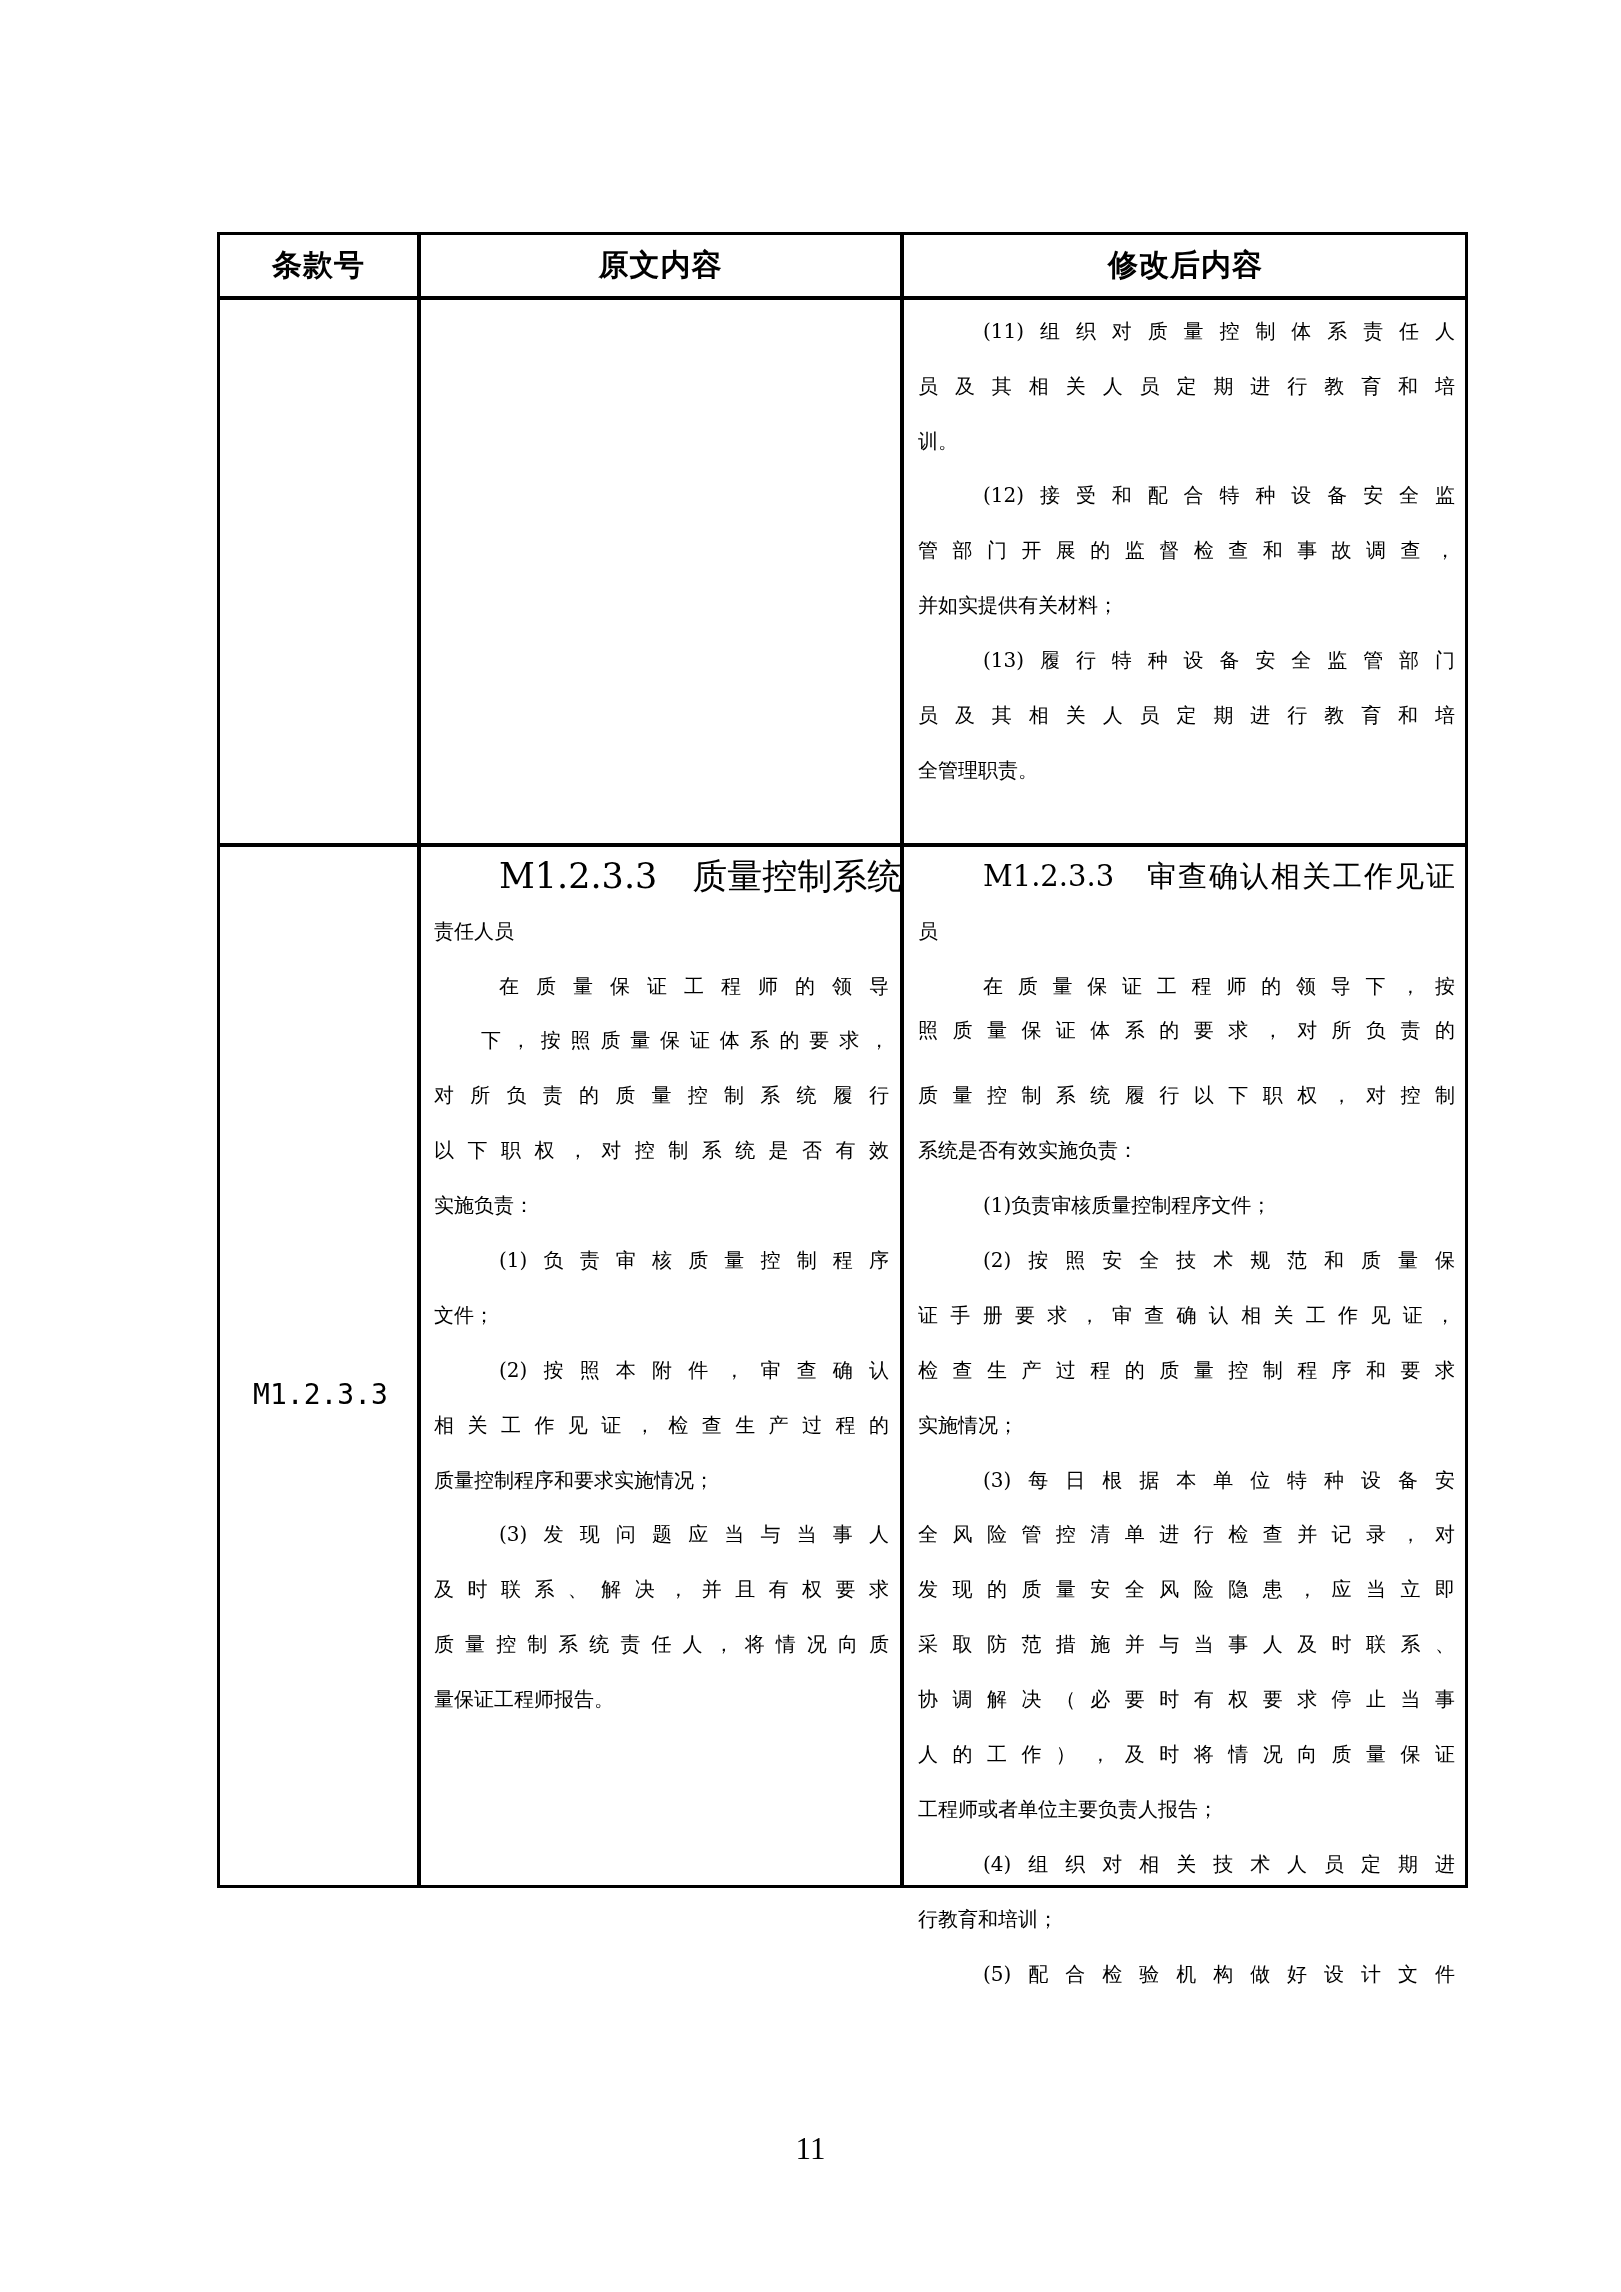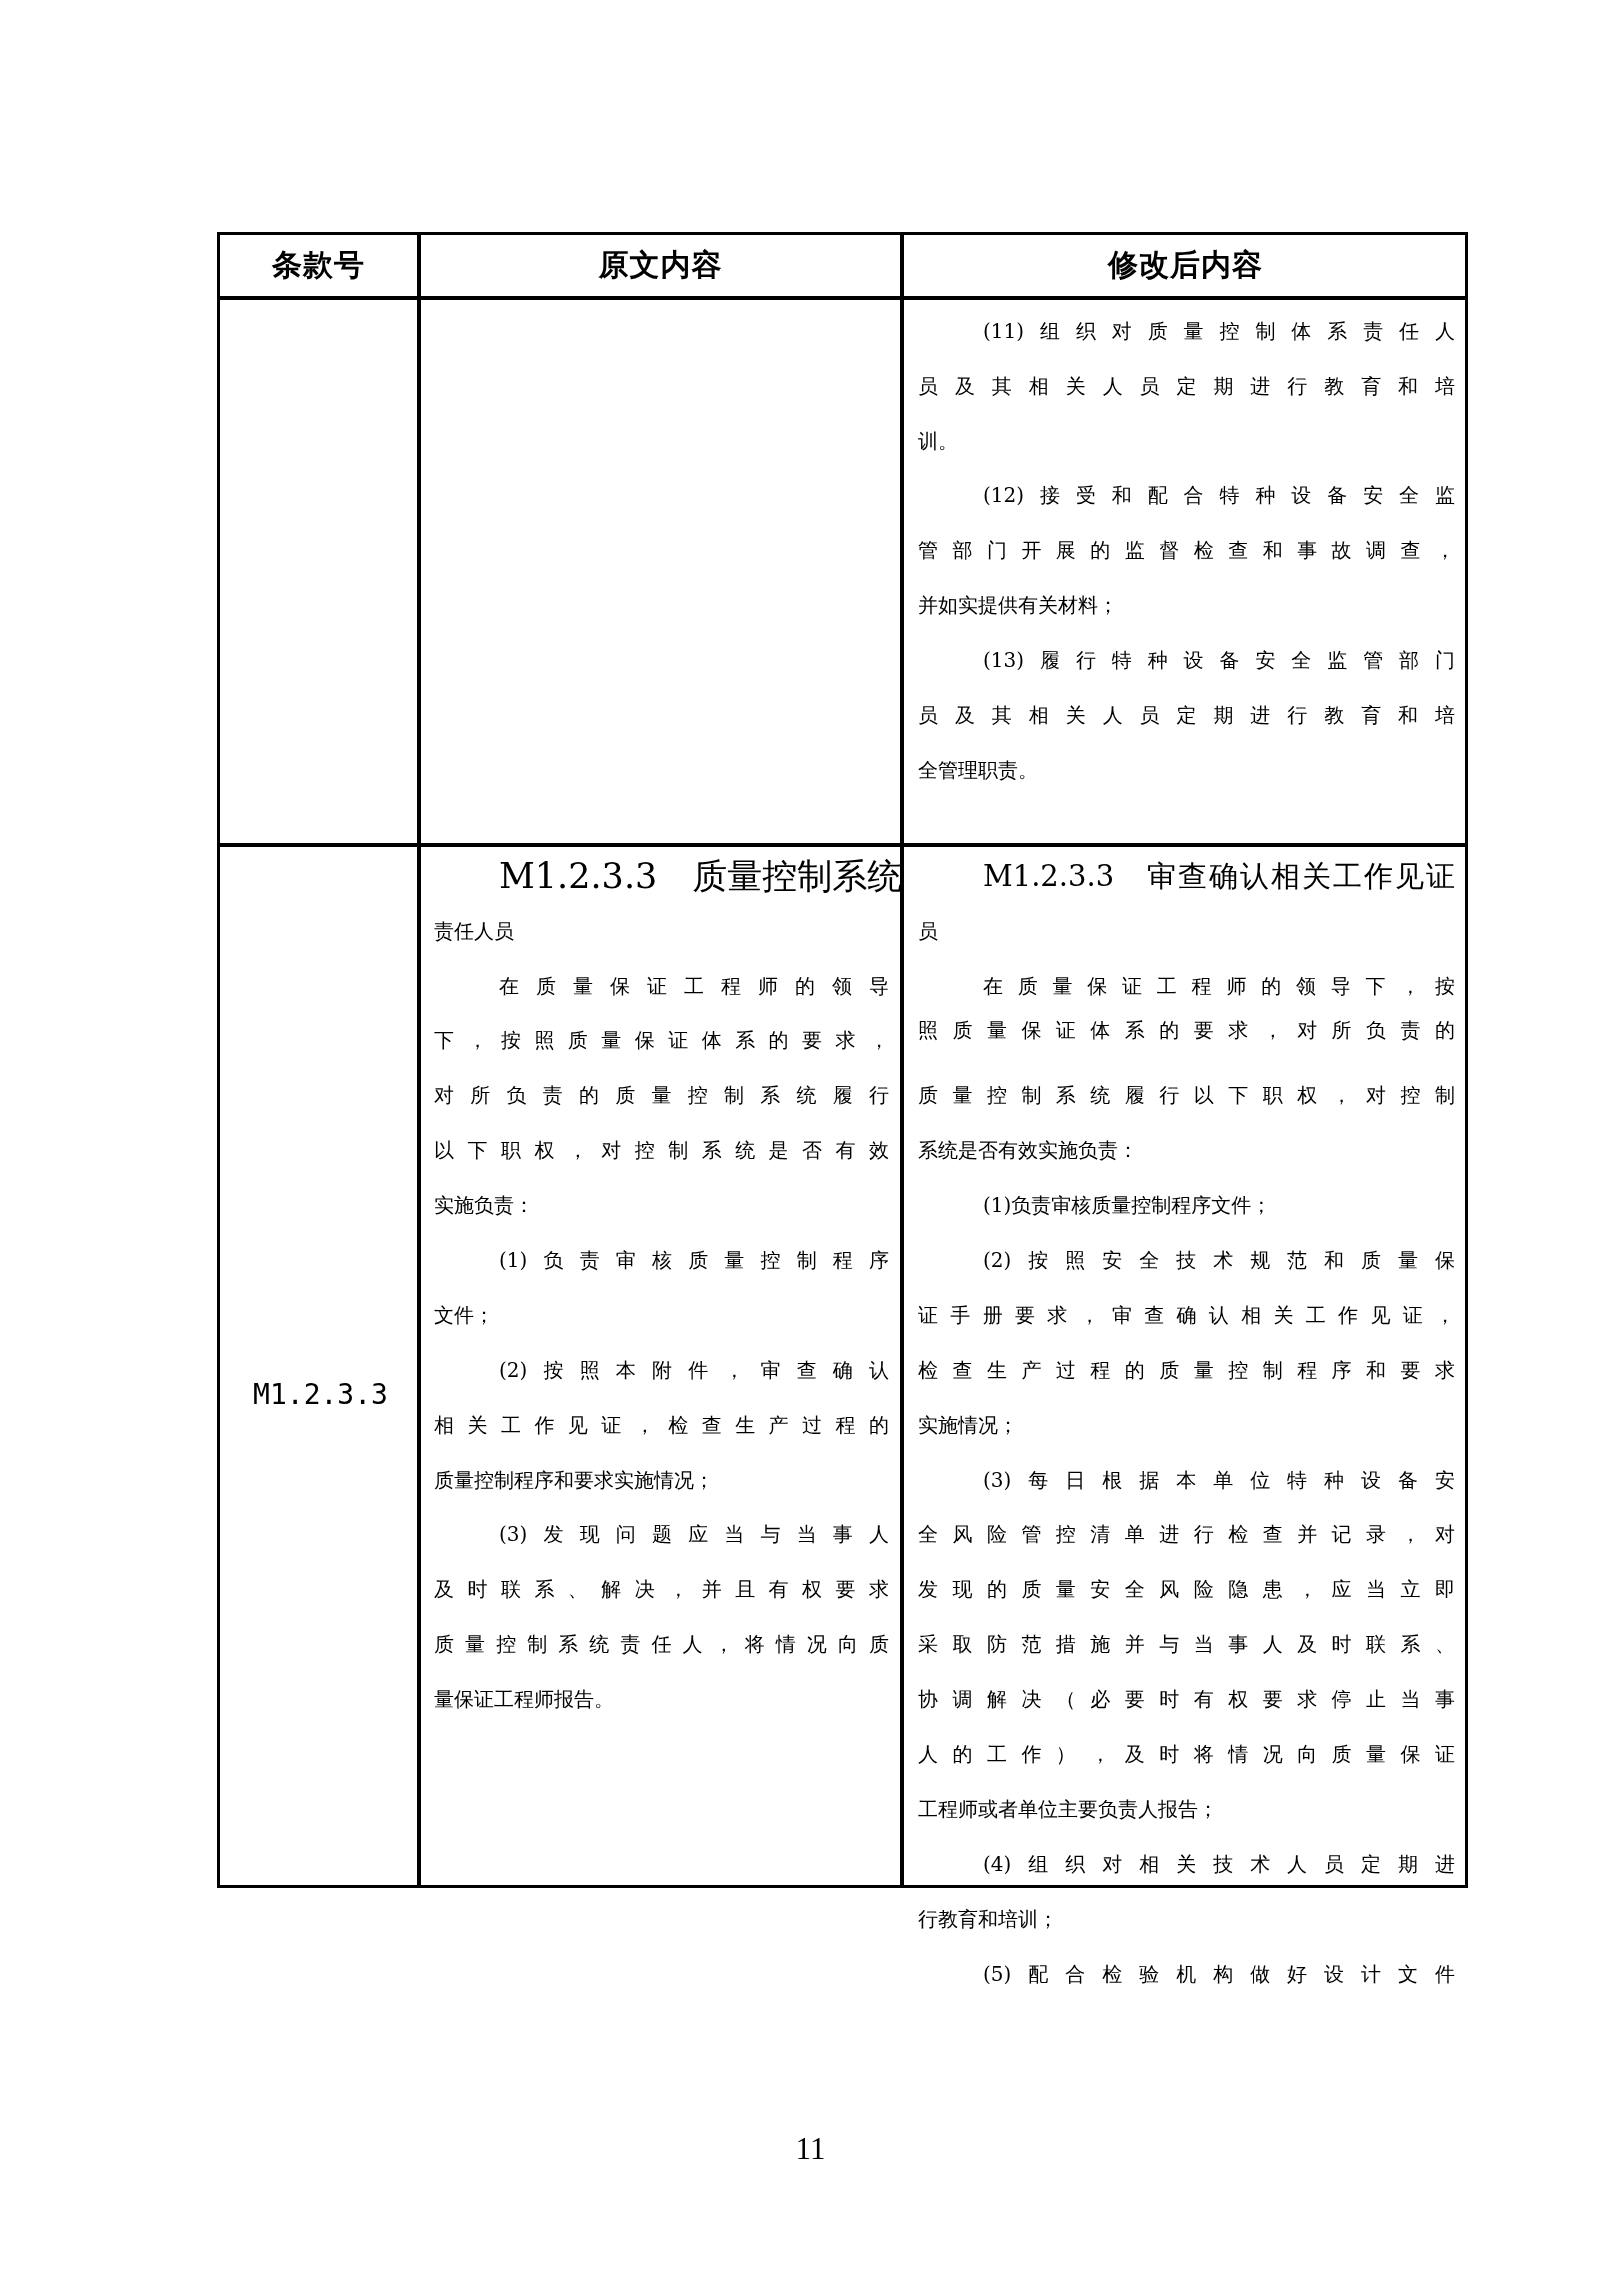--- a/index.html
+++ b/index.html
@@ -52,21 +52,21 @@
         <div class="line last" style="top: 451px;">全管理职责。</div>
       </div>
 
     <div class="cell" style="left:0;top:612px;width:197px;height:1159px;">
       <div class="clause" style="top:531px;">M1.2.3.3</div>
     </div>
     <div class="cell" id="r1-orig" style="left:214px;top:612px;width:455px;height:1159px;">
         <div class="line ind" style="top: 9.8px; font-size: 35px;">M1.2.3.3　质量控制系统</div>
         <div class="line last" style="top: 65px;">责任人员</div>
         <div class="line ind" style="top: 120px;">在质量保证工程师的领导</div>
-        <div class="line" style="top: 174px;">下，按照质量保证体系的要求，</div>
+        <div class="line" style="top: 174px; margin-left: 47px;">下，按照质量保证体系的要求，</div>
         <div class="line" style="top: 229px;">对所负责的质量控制系统履行</div>
         <div class="line" style="top: 284px;">以下职权，对控制系统是否有效</div>
         <div class="line last" style="top: 339px;">实施负责：</div>
         <div class="line ind" style="top: 394px;">(1)负责审核质量控制程序</div>
         <div class="line last" style="top: 449px;">文件；</div>
         <div class="line ind" style="top: 504px;">(2)按照本附件，审查确认</div>
         <div class="line last" style="top: 614px;">质量控制程序和要求实施情况；</div>
         <div class="line" style="top: 559px;">相关工作见证，检查生产过程的</div>
         <div class="line ind" style="top: 668px;">(3)发现问题应当与当事人</div>
         <div class="line" style="top: 723px;">及时联系、解决，并且有权要求</div>

